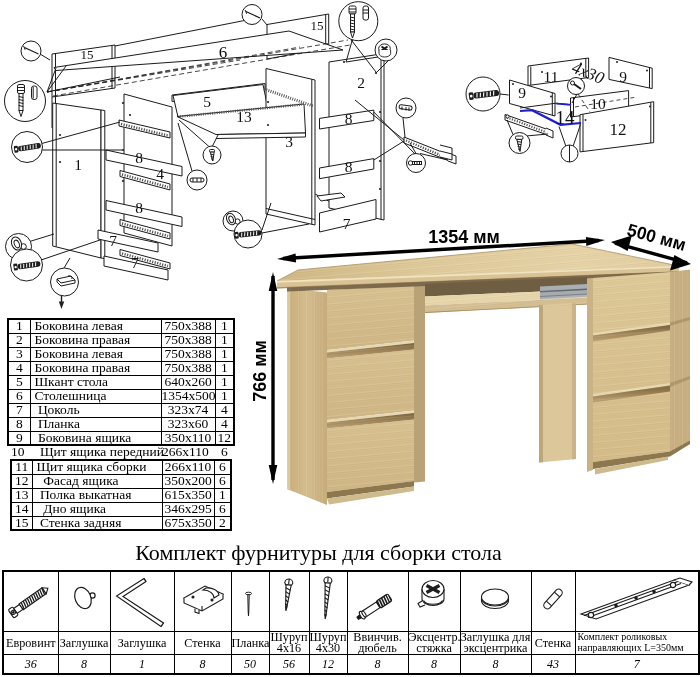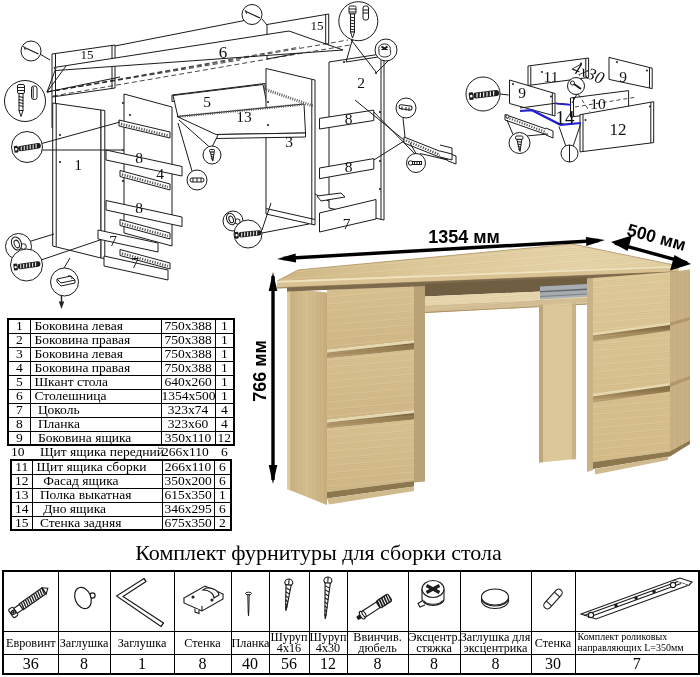--- a/index.html
+++ b/index.html
@@ -17,21 +17,21 @@
   .pt td.q{text-align:center;}
   #row10{position:absolute;left:7px;top:445px;width:226px;height:13px;font-size:13.5px;line-height:13px;white-space:nowrap;}
   #row10 span{position:absolute;top:0;}
   #title{position:absolute;left:0;top:540px;width:637px;text-align:center;font-size:22px;}
   #hw{position:absolute;left:2px;top:570px;}
   #hw{border:2px solid #000;}
   #hw td{border:1px solid #000;padding:0;text-align:center;vertical-align:middle;overflow:hidden;}
   #hw tr.icons td{height:57px;}
   #hw tr.names td{height:22px;font-size:12.2px;line-height:10.8px;}
   #hw tr.names td div{height:22px;overflow:hidden;display:flex;flex-direction:column;justify-content:center;}
-  #hw tr.qty td{height:18px;font-size:16px;line-height:16px;}
+  #hw tr.qty td{height:18px;font-size:12px;line-height:16px;font-style:italic;}
 </style>
 </head>
 <body>
 <div id="page">
 
 <svg class="art" width="700" height="677" viewBox="0 0 700 677">
 <defs>
   <linearGradient id="gTop" x1="0" y1="0" x2="1" y2="0">
     <stop offset="0" stop-color="#d1b987"></stop>
           <stop offset="0.35" stop-color="#dfcb9b"></stop>
@@ -795,25 +795,25 @@
           </td>
 <td style="text-align:left;">
             <div style="padding-left:2px;white-space:nowrap;font-size:10px;">Комплект роликовых<br>направляющих L=350мм</div>
           </td>
 </tr>
 <tr class="qty">
 <td>36</td>
           <td>8</td>
           <td>1</td>
           <td>8</td>
-          <td>40</td>
+          <td>50</td>
           <td>56</td>
           <td>12</td>
           <td>8</td>
           <td>8</td>
           <td>8</td>
-          <td>30</td>
+          <td>43</td>
           <td>7</td>
 </tr>
 </tbody>
 </table>
 
 </div>
 
 </body></html>

